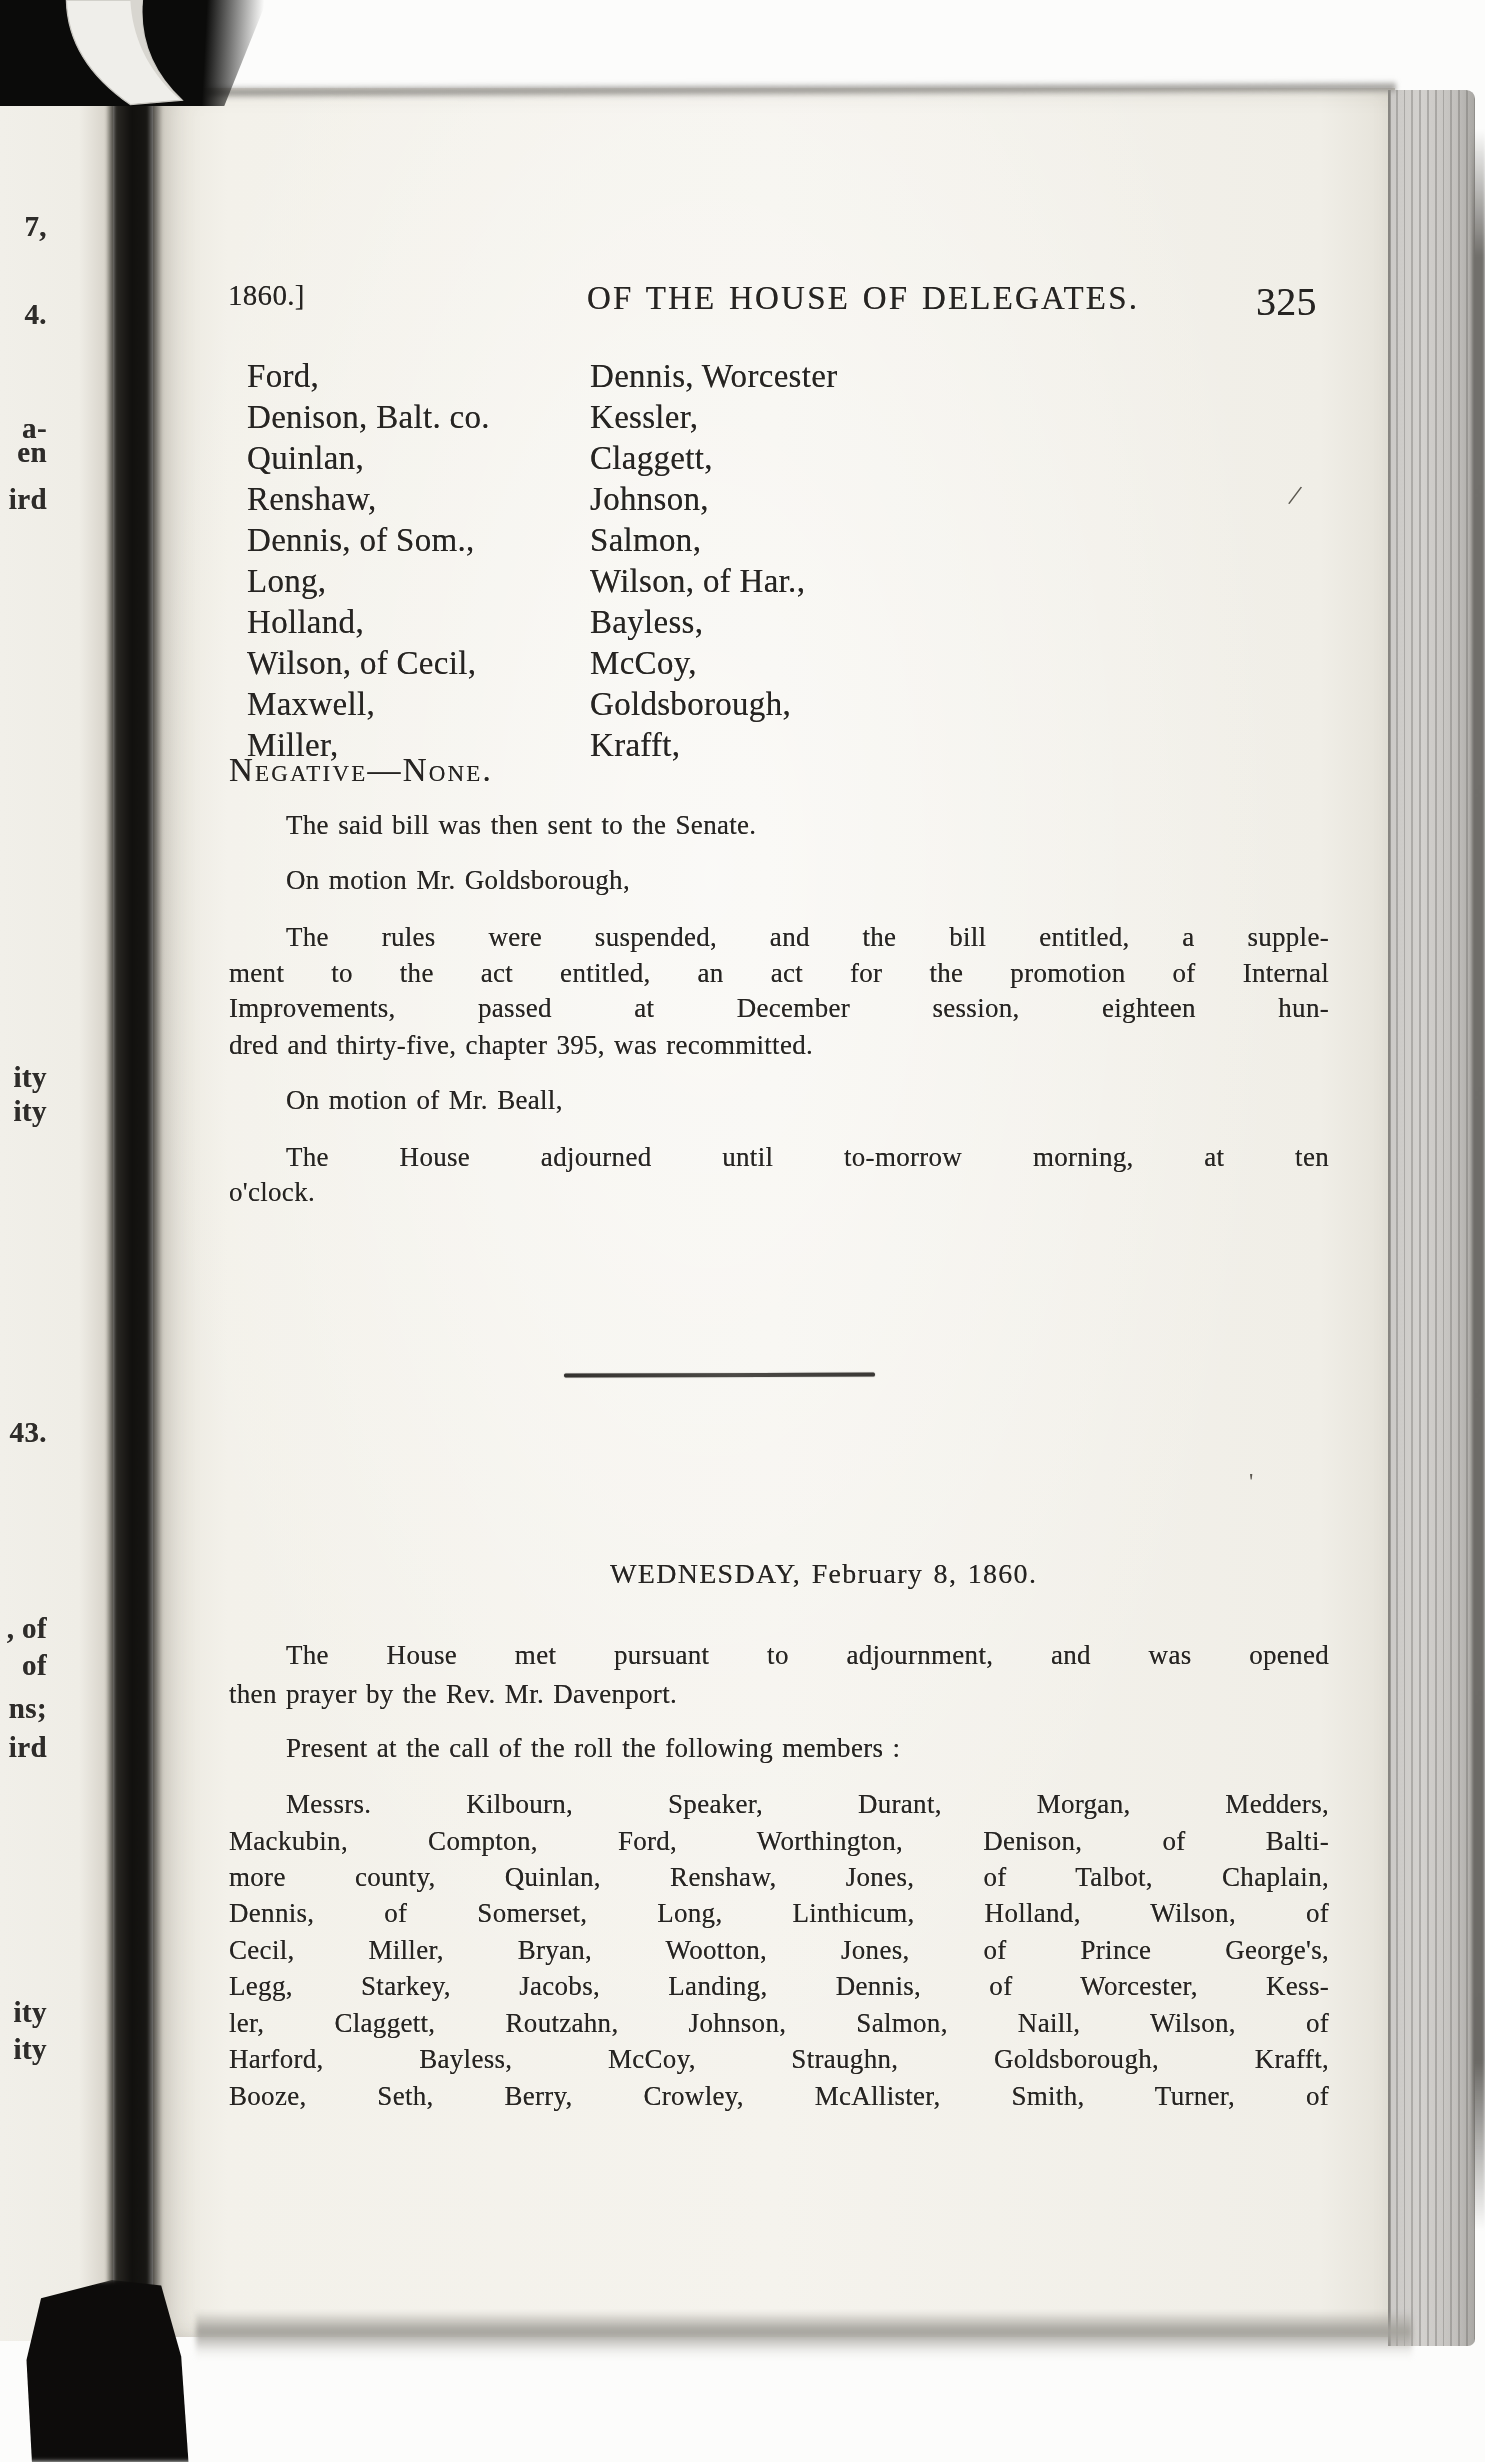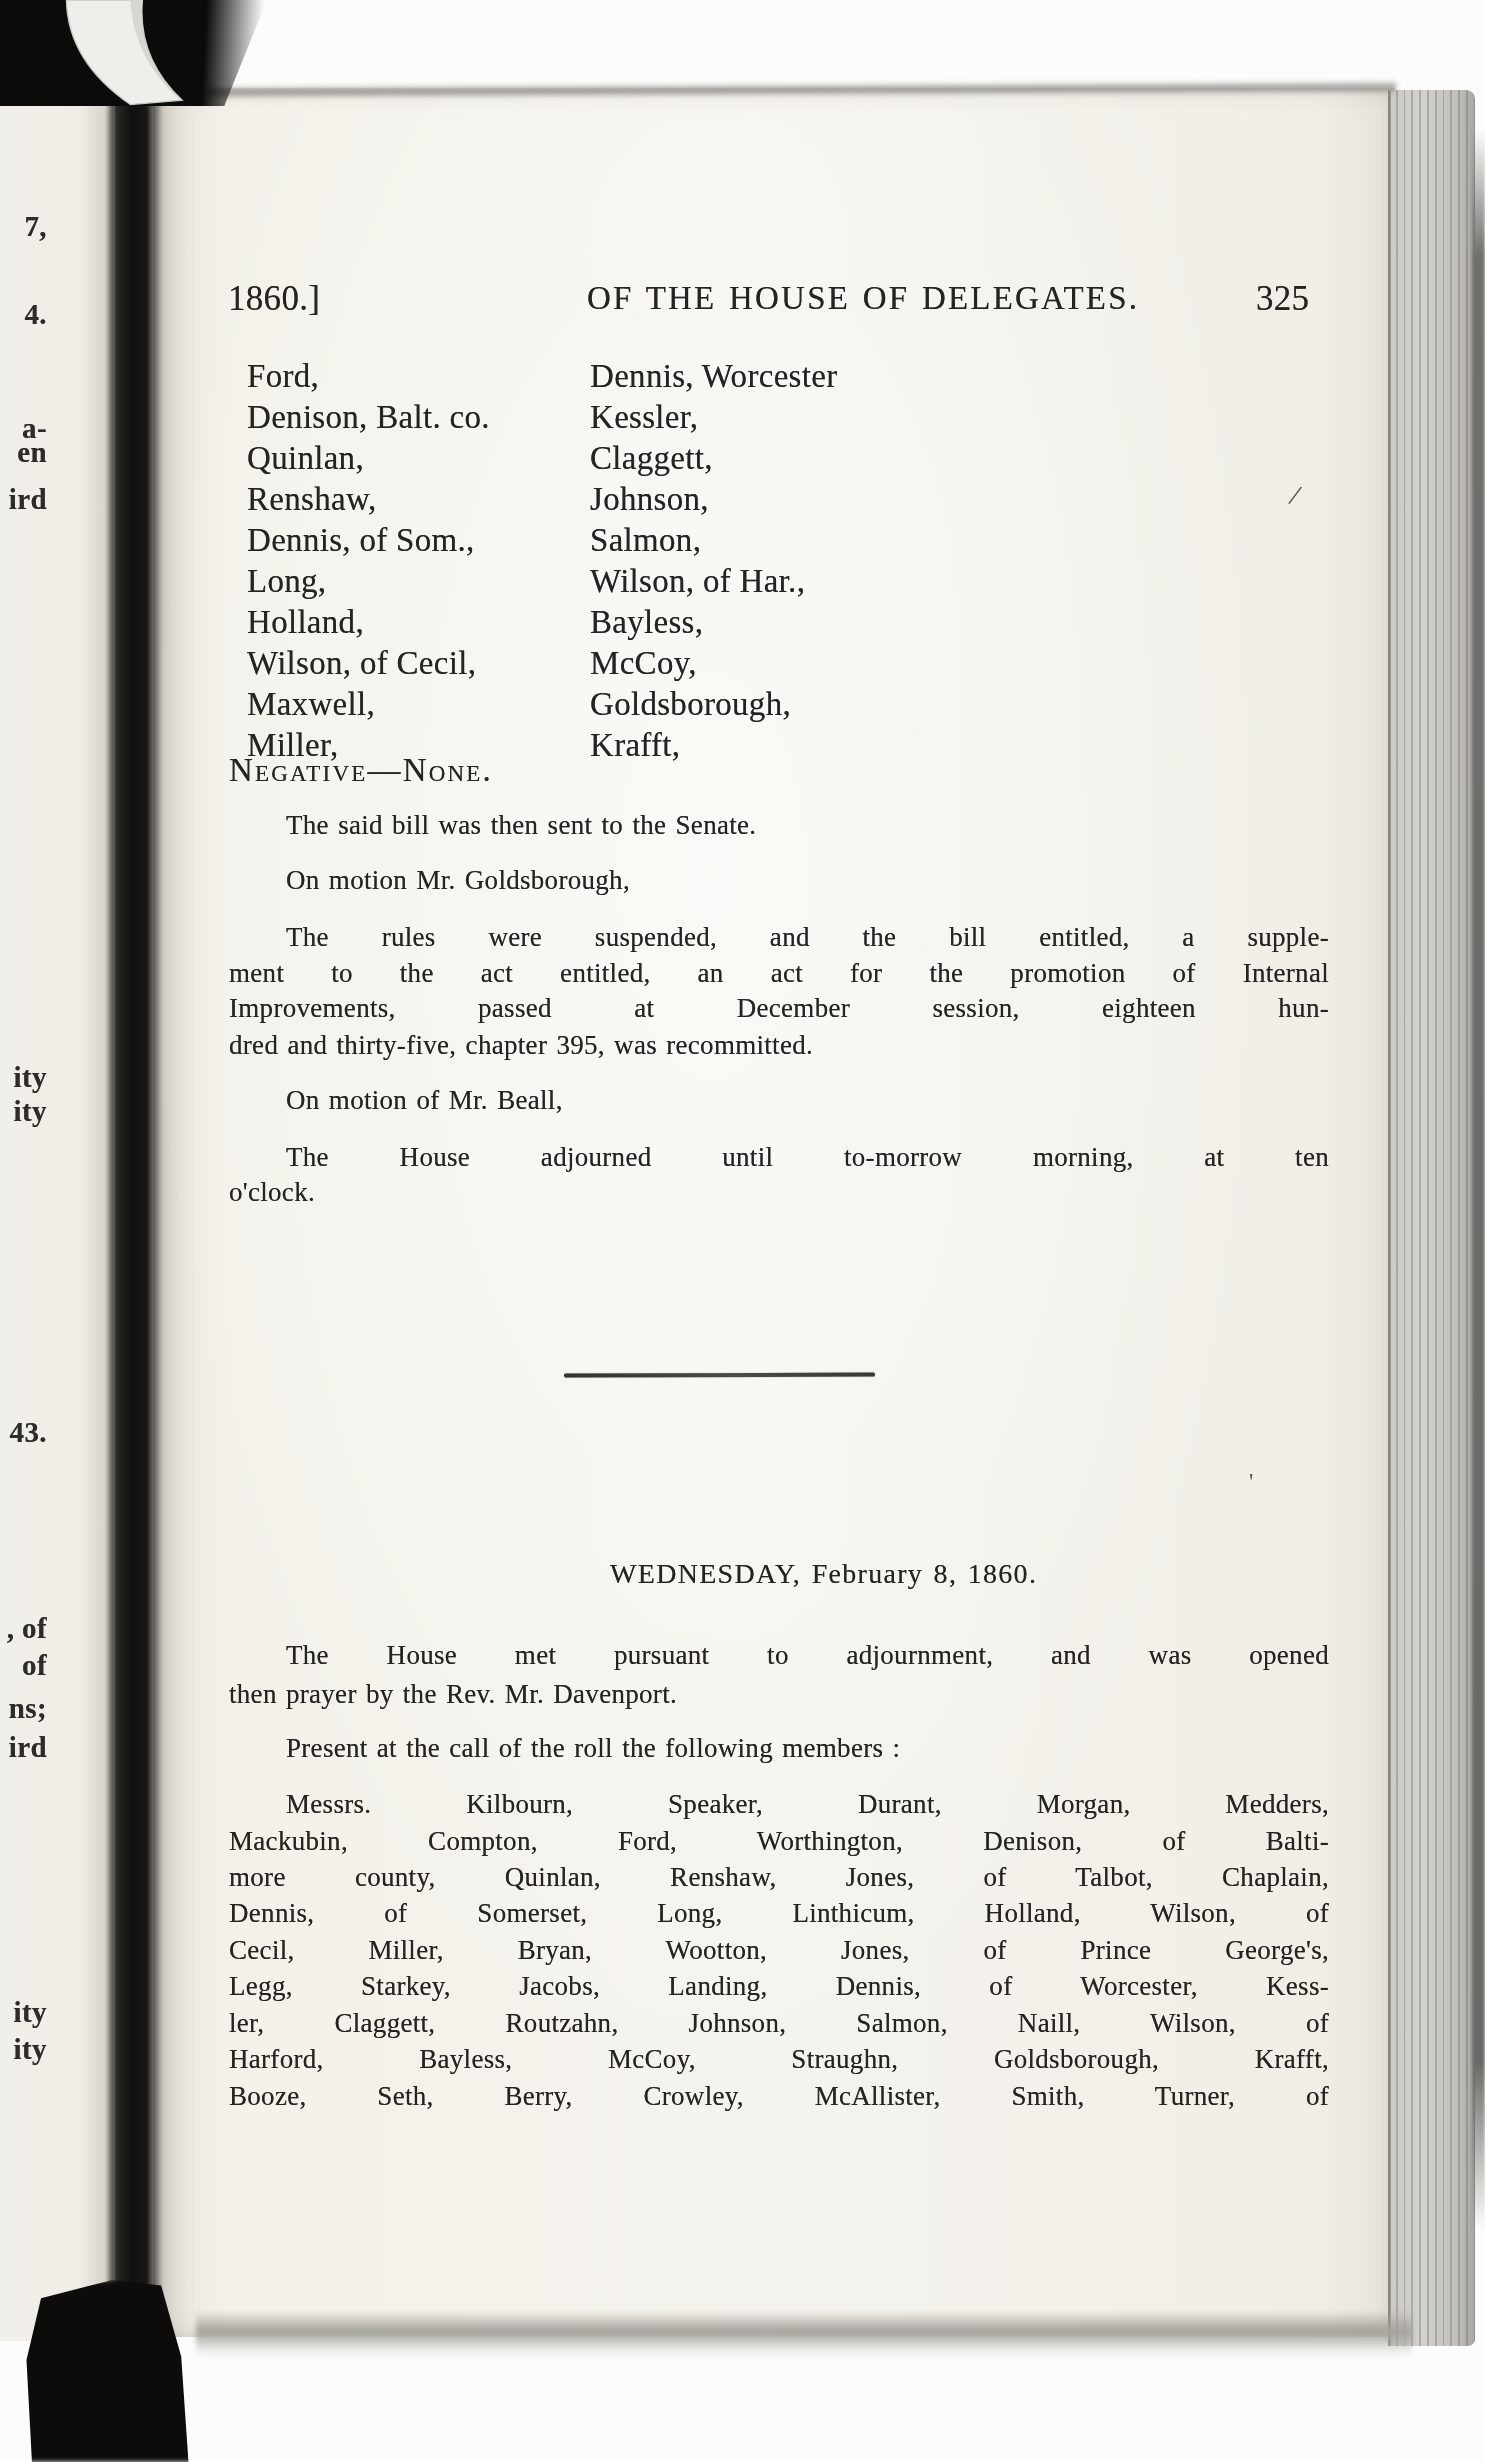--- a/index.html
+++ b/index.html
@@ -60,23 +60,23 @@
     background:linear-gradient(93deg,#0b0b0a 76%,rgba(11,11,10,0) 97%);
     clip-path:polygon(0 0,100% 0,84% 100%,0 100%);
   }
   .corner-svg{position:absolute;left:0;top:0;}
   
   .line{
     position:absolute;font-size:27px;line-height:1.18;letter-spacing:0.3px;word-spacing:2.2px;
     color:#262422;text-shadow:0 0 0.6px rgba(35,32,28,.65);white-space:nowrap;
   }
   .j{white-space:normal;text-align:justify;text-align-last:justify;}
-  .hdr-year{font-size:35px;}
+  .hdr-year{font-size:29px;}
   .hdr-title{font-size:33px;letter-spacing:2.2px;text-align:center;}
-  .hdr-page{font-size:35px;}
+  .hdr-page{font-size:40px;}
   .voters{position:absolute;font-size:33px;line-height:41px;letter-spacing:0.3px;
     color:#262422;text-shadow:0 0 0.6px rgba(35,32,28,.65);white-space:nowrap;}
   .negative{font-variant-caps:small-caps;letter-spacing:2.2px;font-size:33px;white-space:normal;}
   .session-head{font-size:28px;letter-spacing:1.3px;}
   .frag{
     position:absolute;left:0;width:47px;text-align:right;
     font-size:29px;font-weight:bold;color:#2e2c2a;letter-spacing:0.4px;
     font-family:"Liberation Serif","DejaVu Serif",serif;
     text-shadow:0 0 0.5px rgba(40,38,34,.6);white-space:nowrap;
   }

